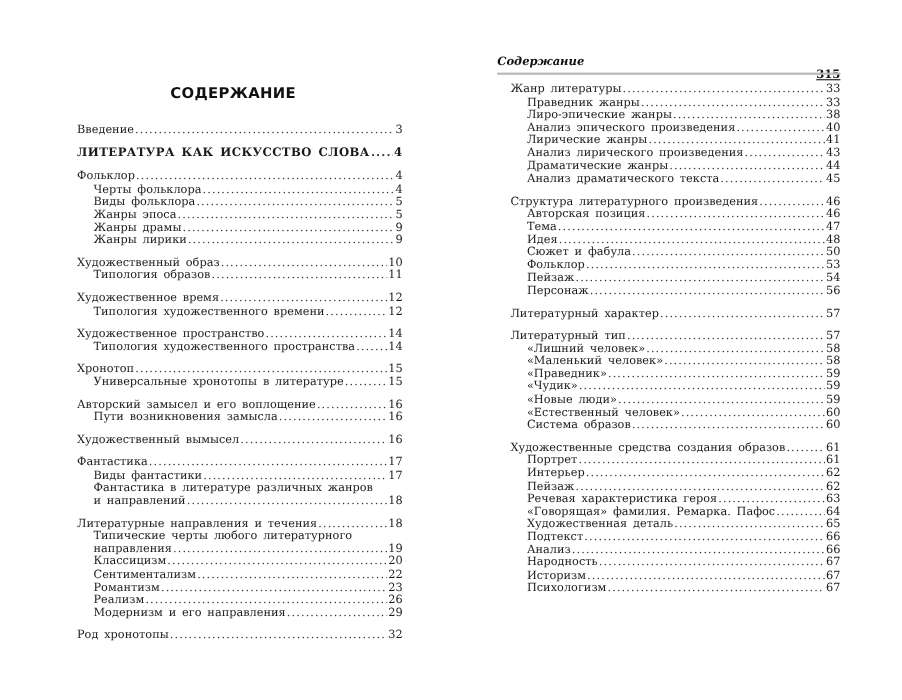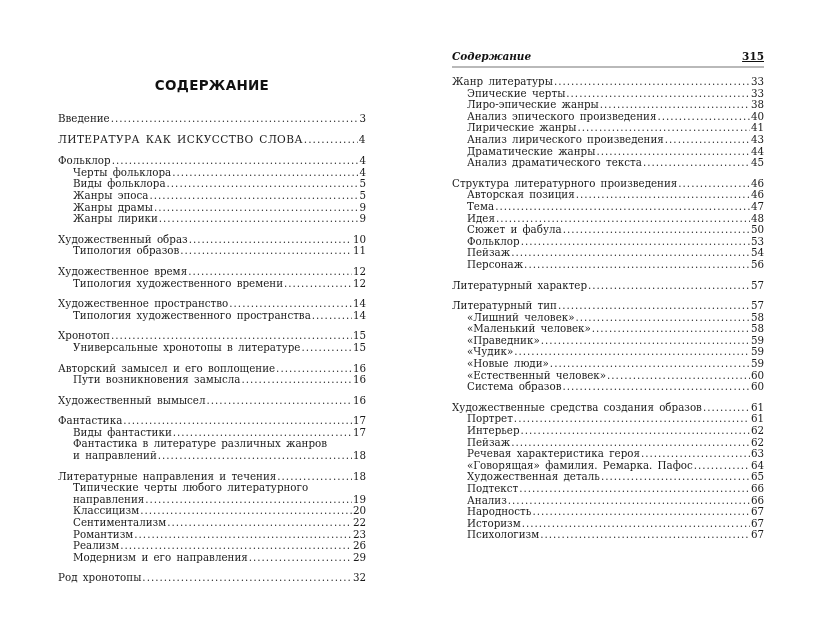--- a/index.html
+++ b/index.html
@@ -13,40 +13,40 @@
   .toc-title {
     position: absolute; left: 0; right: 0; top: 77px; text-align: center;
     font-family: "DejaVu Sans", "Liberation Sans", sans-serif; font-weight: bold; font-size: 13.5px;
     letter-spacing: 0.3px; color: #111;
   }
   .running-head {
     position: absolute; left: 0; right: 0; top: 50px; height: 14px;
     font-size: 10.5px; font-weight: bold; color: #111;
   }
   .running-head .rh-title { font-style: italic; position: absolute; left: 0; top: 0; }
-  .running-head .rh-num { position: absolute; right: 0; top: 0; text-decoration: underline; }
+  .running-head .rh-num { position: absolute; right: 0; top: 12px; text-decoration: underline; }
   .rule { position: absolute; left: 0; right: 0; top: 66px; height: 2px; background: #b9b9b9; }
-  .entries { position: absolute; left: 0; right: 0; }
+  .entries { position: absolute; left: 12px; right: 0; }
   .page-left .entries { top: 113px; }
   .page-right .entries { top: 76px; }
   .group { margin-bottom: 9px; }
   .entry {
     display: flex; align-items: baseline; font-size: 10.3px; line-height: 11.6px; white-space: nowrap;
     word-spacing: 2px;
   }
   .entry .label { flex: 0 0 auto; }
   .entry .leader {
     flex: 1 1 auto; overflow: hidden; margin: 0 1px; letter-spacing: 1px; color: #333;
   }
   .entry .leader::before { content: "................................................................................................................................................................"; }
   .entry .num { flex: 0 0 auto; }
   .entry.sub { padding-left: 15px; }
   .entry.wrap-first { padding-left: 15px; display: block; }
   .entry.section {
-    font-weight: normal; font-size: 10.6px; letter-spacing: 0.4px; margin: 6px 0 10px 0;
+    font-weight: bold; font-size: 10.6px; letter-spacing: 0.4px; margin: 6px 0 10px 0;
   }
 </style>
 </head>
 <body>
 
 <div class="page page-left">
   <div class="toc-title">СОДЕРЖАНИЕ</div>
   <div class="entries" id="left-entries">
       <div class="group">
         <div class="entry">
@@ -234,21 +234,21 @@
   </div>
   <div class="rule"></div>
   <div class="entries" id="right-entries">
       <div class="group">
         <div class="entry">
           <span class="label">Жанр литературы</span>
           <span class="leader"></span>
           <span class="num">33</span>
         </div>
         <div class="entry sub">
-          <span class="label">Эпические черты</span>
+          <span class="label">Праведник жанры</span>
           <span class="leader"></span>
           <span class="num">33</span>
         </div>
         <div class="entry sub">
           <span class="label">Лиро-эпические жанры</span>
           <span class="leader"></span>
           <span class="num">38</span>
         </div>
         <div class="entry sub">
           <span class="label">Анализ эпического произведения</span>

